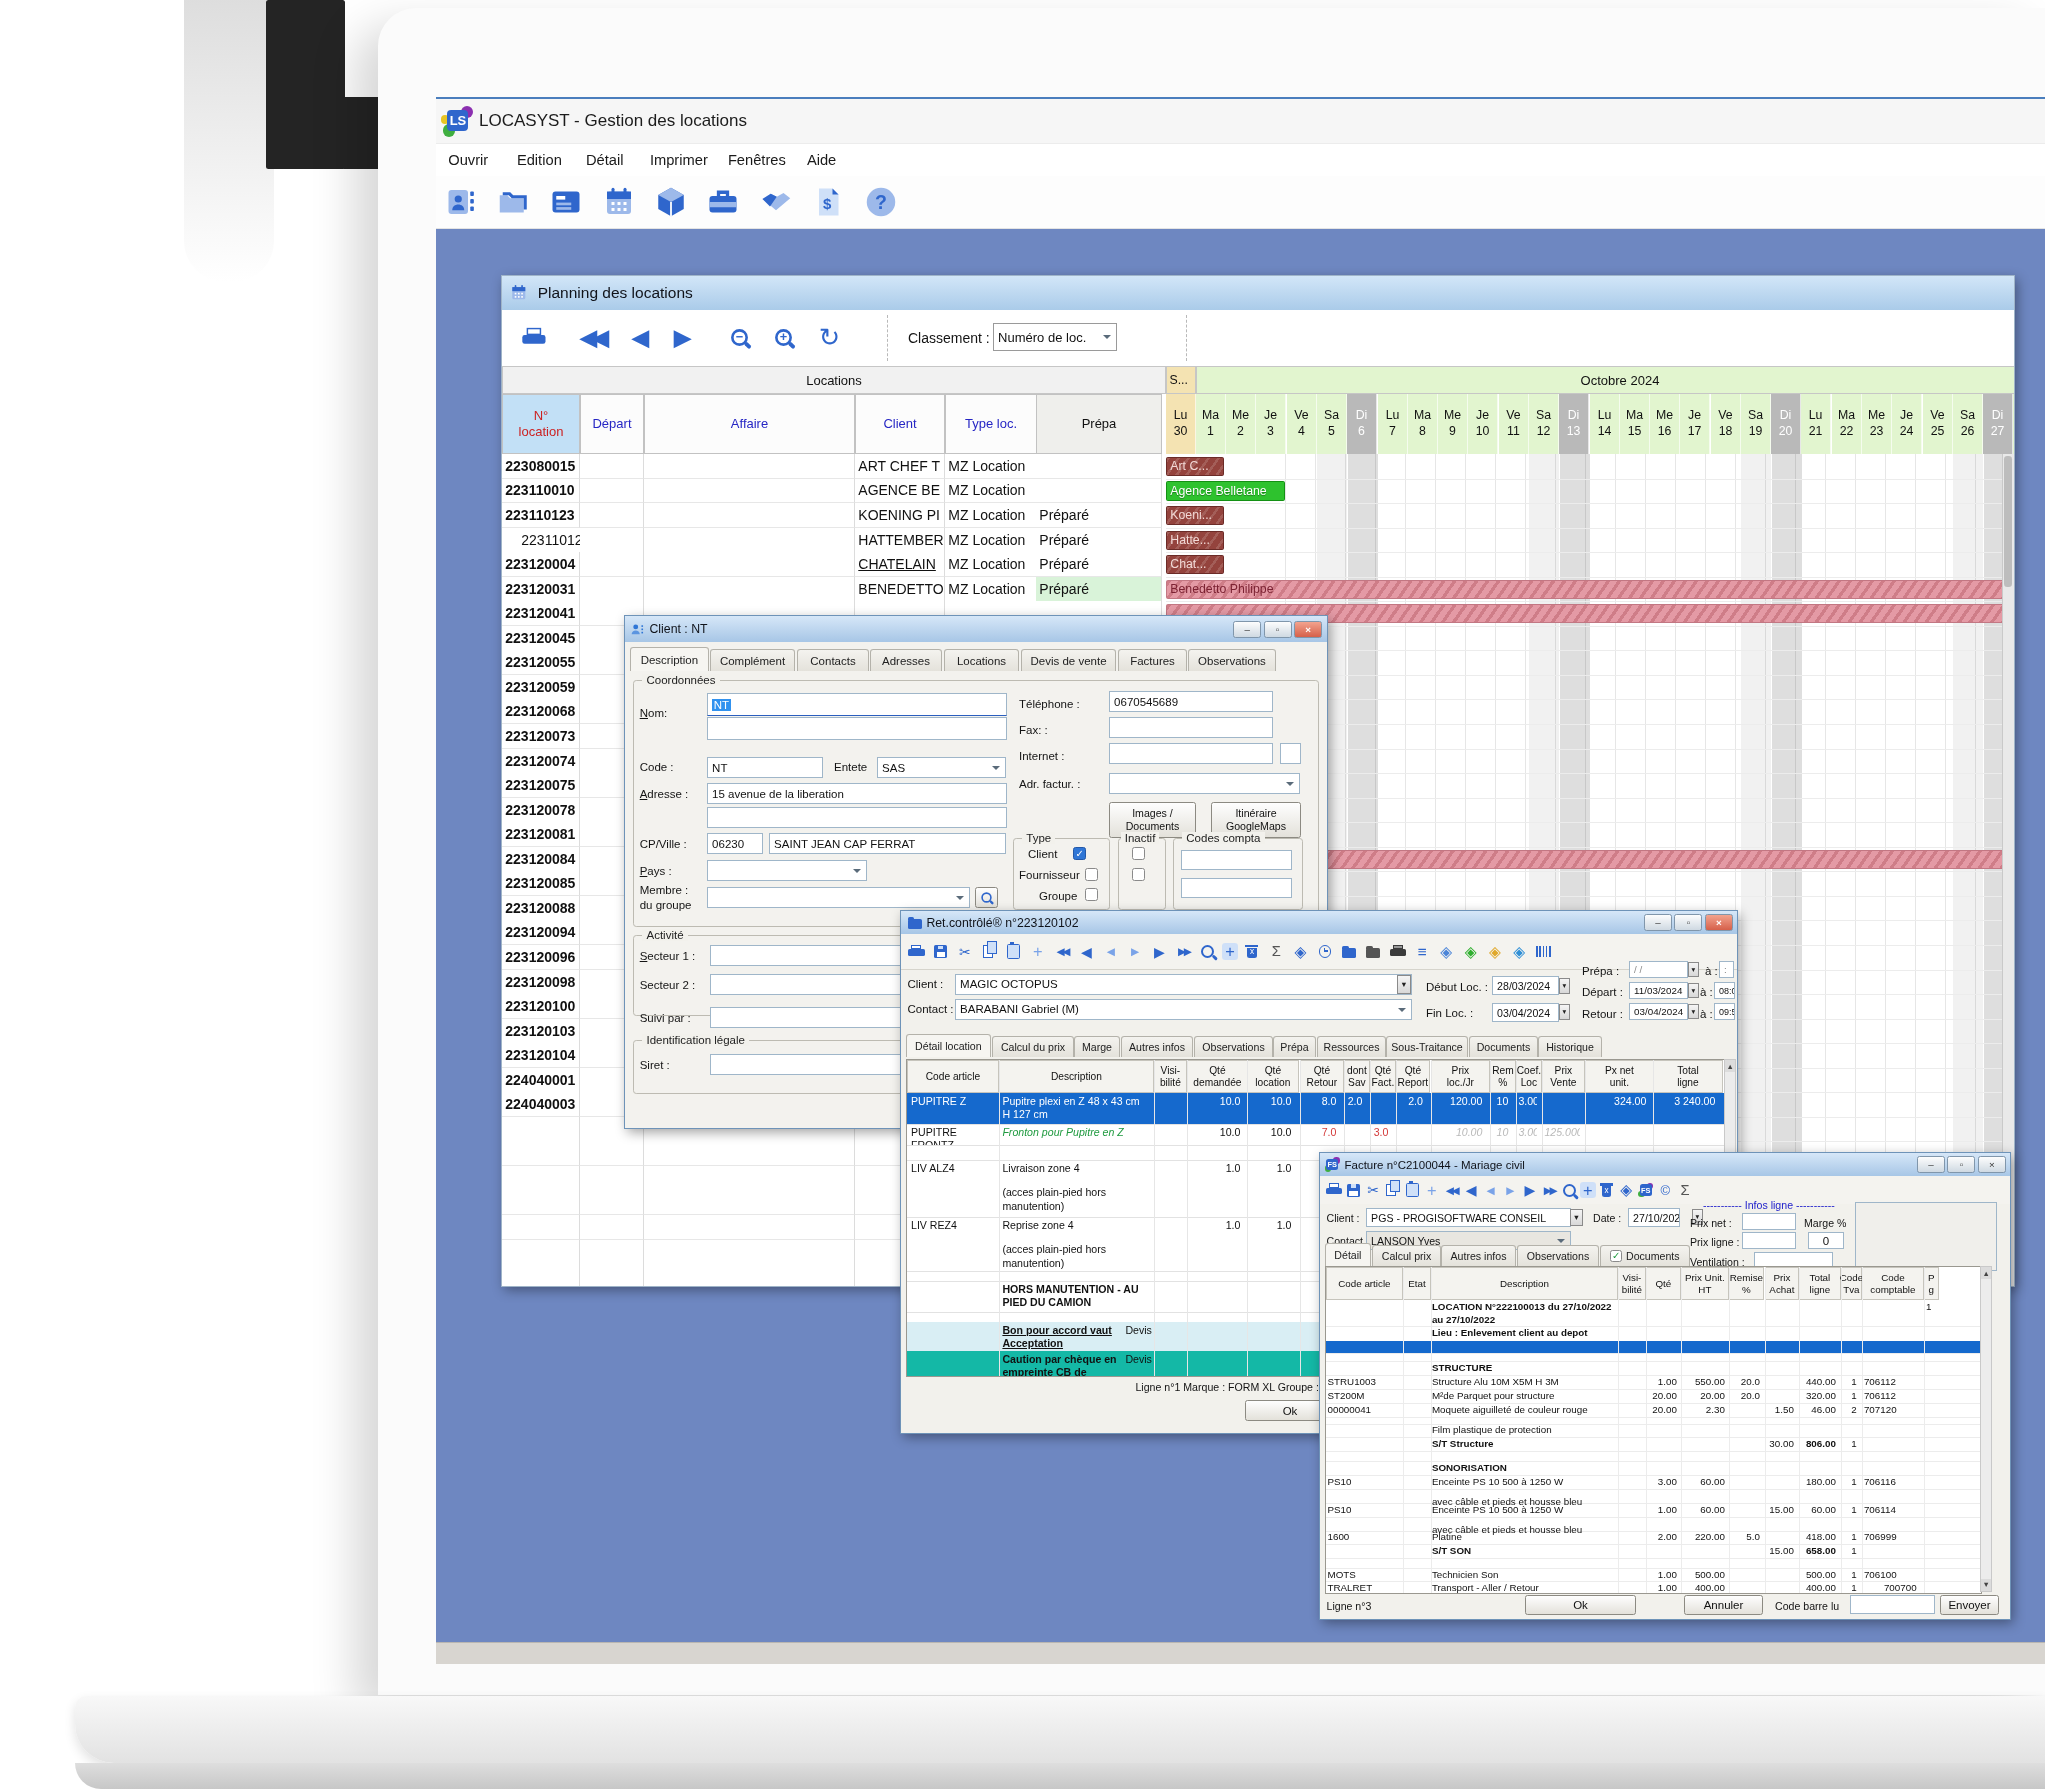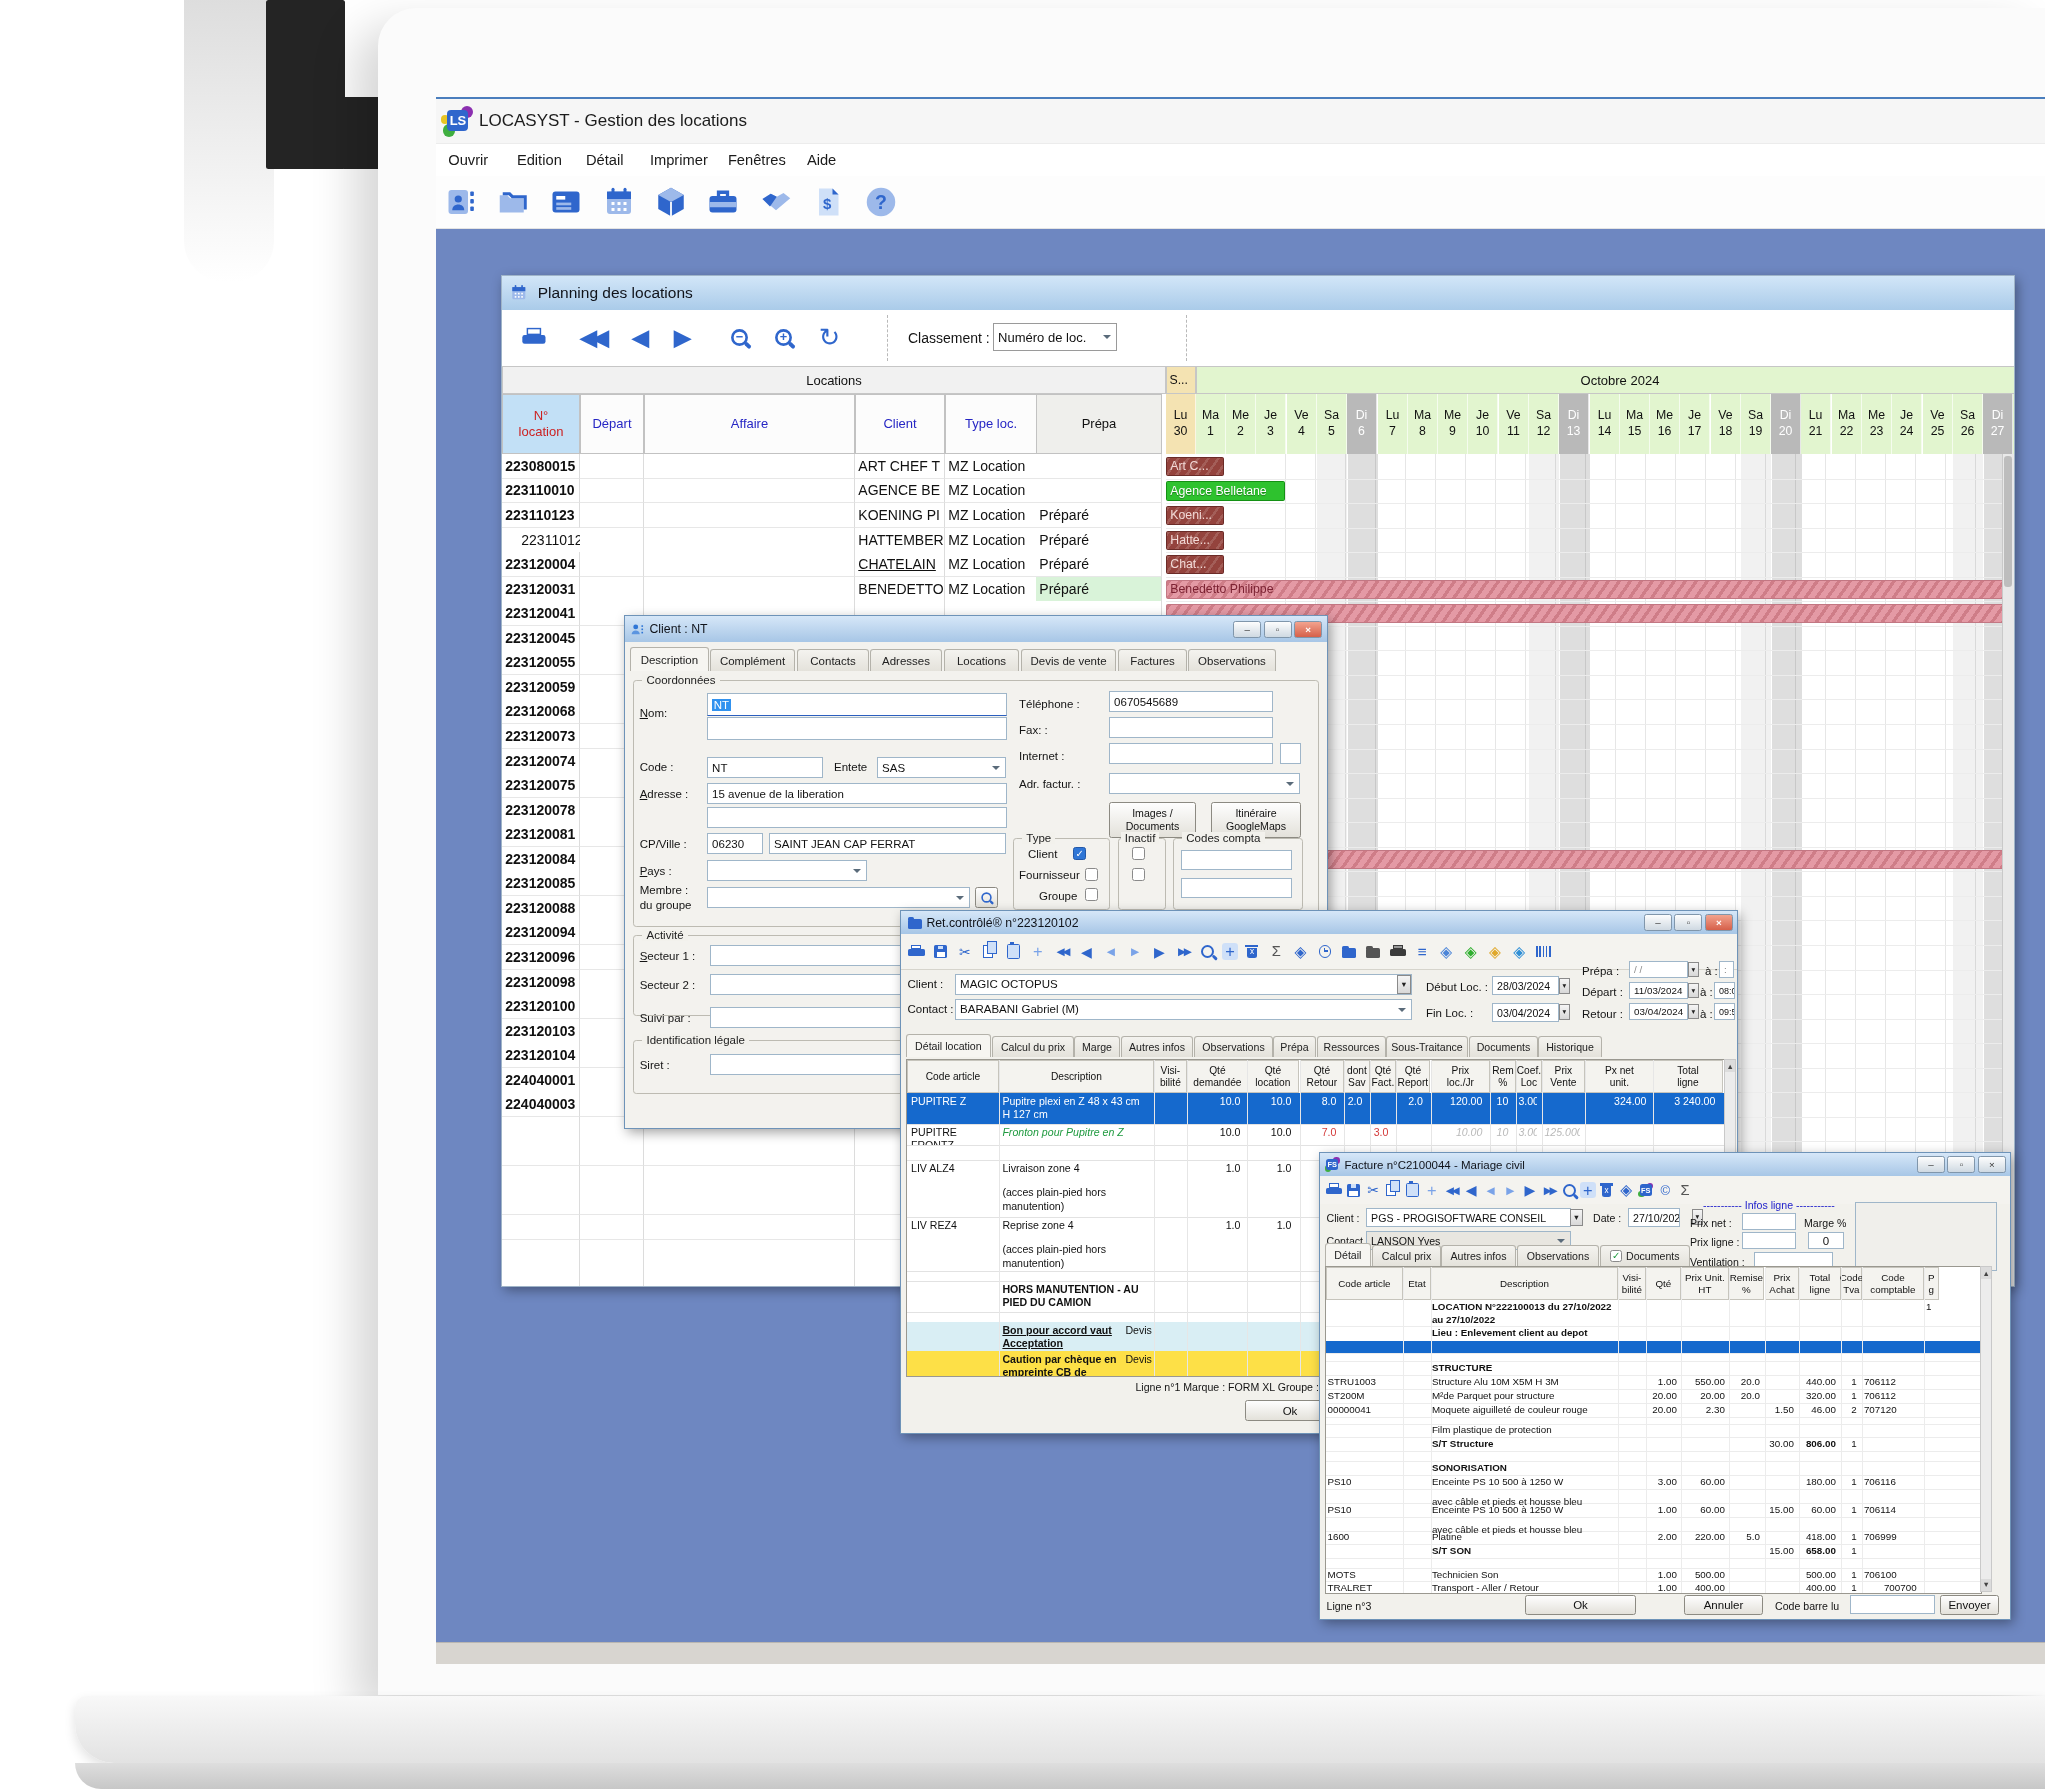--- a/index.html
+++ b/index.html
@@ -1125,21 +1125,21 @@
       </div>
       <div class="abs" style="left: 0px; top: 211px; width: 100%; height: 9.8px; border-bottom: 0.8px solid rgb(226, 226, 226);"></div>
       <div class="abs" style="left: 0px; top: 221px; width: 100%; height: 31px; border-bottom: 0.8px solid rgb(226, 226, 226);">
         <div style="position: absolute; left: 93px; top: 0px; width: 151px; height: 100%; font-size: 10.6px; padding: 1.6px 2.5px; box-sizing: border-box; overflow: hidden; white-space: normal; line-height: 1.25; font-weight: bold;">HORS MANUTENTION - AU PIED DU CAMION</div>
       </div>
       <div class="abs" style="left: 0px; top: 252px; width: 100%; height: 9.8px; border-bottom: 0.8px solid rgb(226, 226, 226);"></div>
       <div class="abs" style="left: 0px; top: 262px; width: 100%; height: 29.5px; background: rgb(217, 238, 244); border-bottom: 0.8px solid rgb(226, 226, 226);">
         <div style="position: absolute; left: 93px; top: 0px; width: 151px; height: 100%; font-size: 10.6px; padding: 1.6px 2.5px; box-sizing: border-box; overflow: hidden; white-space: normal; line-height: 1.25; font-weight: bold; text-decoration: underline;">Bon pour accord vaut Acceptation</div>
         <div style="position: absolute; left: 216px; top: 0px; width: 93px; height: 100%; font-size: 10.6px; padding: 1.6px 2.5px; box-sizing: border-box; overflow: hidden; white-space: normal; line-height: 1.25;">Devis</div>
       </div>
-      <div class="abs" style="left: 0px; top: 291px; width: 100%; height: 29.5px; background: #fde047; border-bottom: 0.8px solid rgb(226, 226, 226);">
+      <div class="abs" style="left: 0px; top: 291px; width: 100%; height: 29.5px; background: #14b8a6; border-bottom: 0.8px solid rgb(226, 226, 226);">
         <div style="position: absolute; left: 93px; top: 0px; width: 151px; height: 100%; font-size: 10.6px; padding: 1.6px 2.5px; box-sizing: border-box; overflow: hidden; white-space: normal; line-height: 1.25; font-weight: bold;">Caution par chèque en empreinte CB de</div>
         <div style="position: absolute; left: 216px; top: 0px; width: 93px; height: 100%; font-size: 10.6px; padding: 1.6px 2.5px; box-sizing: border-box; overflow: hidden; white-space: normal; line-height: 1.25;">Devis</div>
       </div>
       <div class="abs" style="left: 92px; top: 0px; width: 0.8px; height: 100%; background: rgb(230, 230, 230);"></div>
       <div class="abs" style="left: 247px; top: 0px; width: 0.8px; height: 100%; background: rgb(230, 230, 230);"></div>
       <div class="abs" style="left: 280px; top: 0px; width: 0.8px; height: 100%; background: rgb(230, 230, 230);"></div>
       <div class="abs" style="left: 340px; top: 0px; width: 0.8px; height: 100%; background: rgb(230, 230, 230);"></div>
       <div class="abs" style="left: 393px; top: 0px; width: 0.8px; height: 100%; background: rgb(230, 230, 230);"></div>
       <div class="abs" style="left: 437px; top: 0px; width: 0.8px; height: 100%; background: rgb(230, 230, 230);"></div>
       <div class="abs" style="left: 463px; top: 0px; width: 0.8px; height: 100%; background: rgb(230, 230, 230);"></div>

